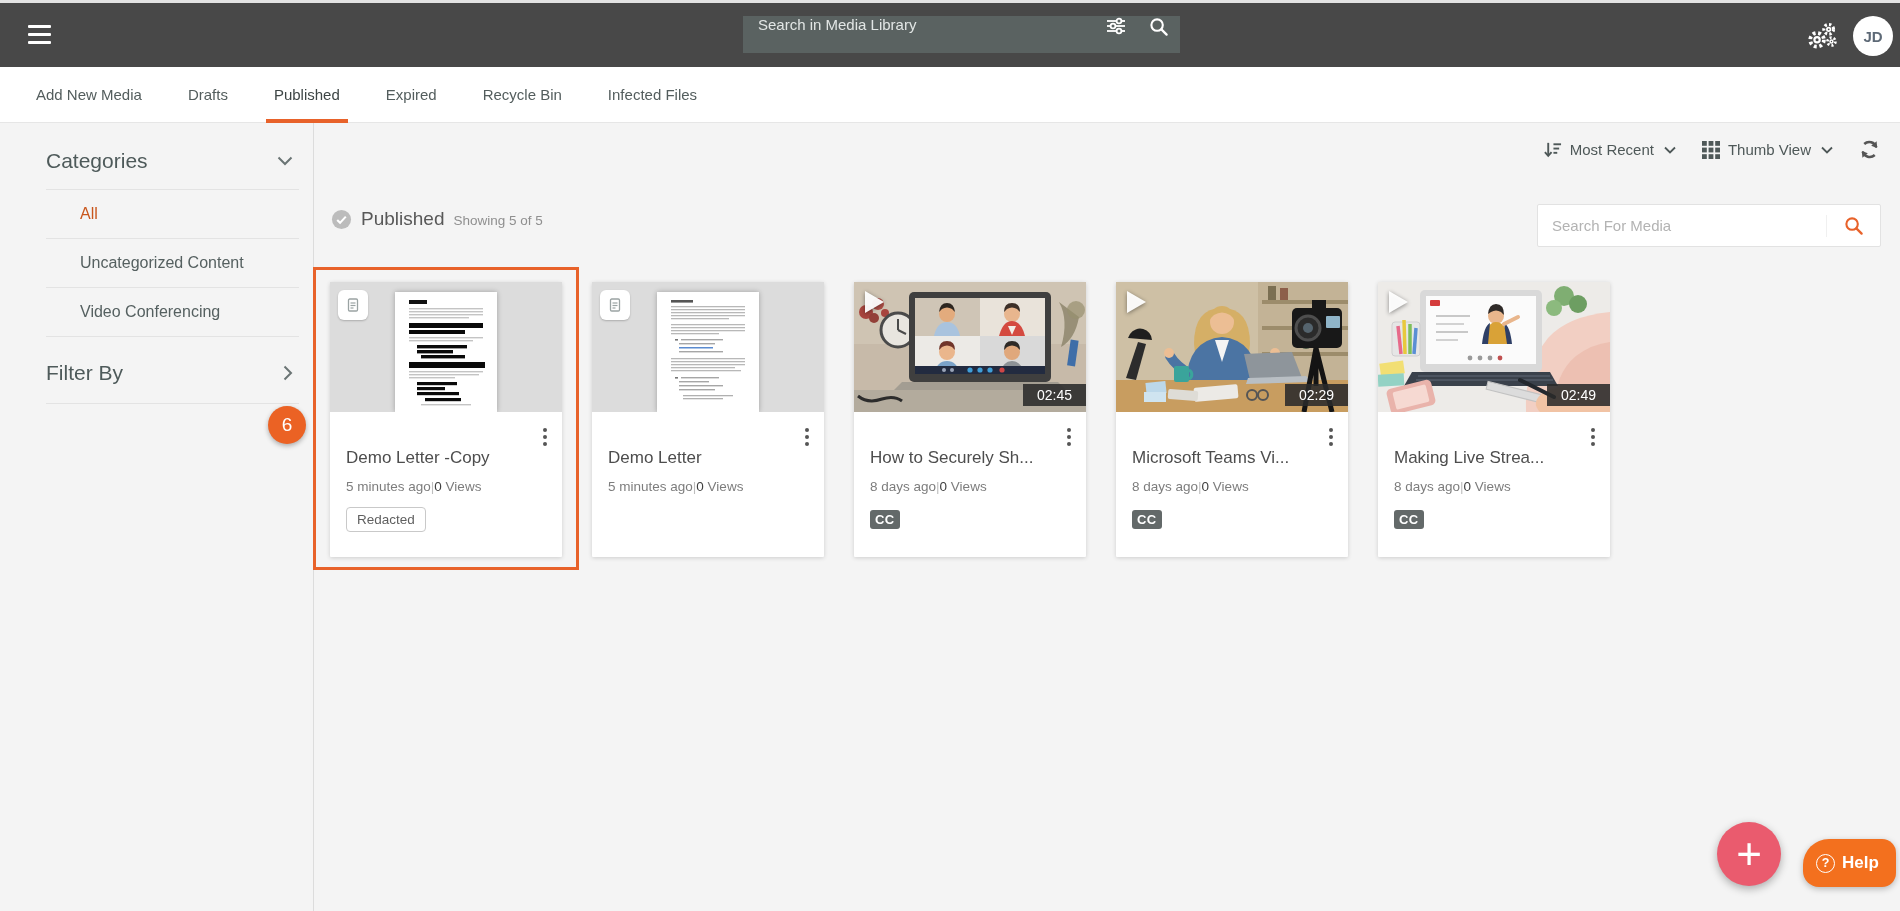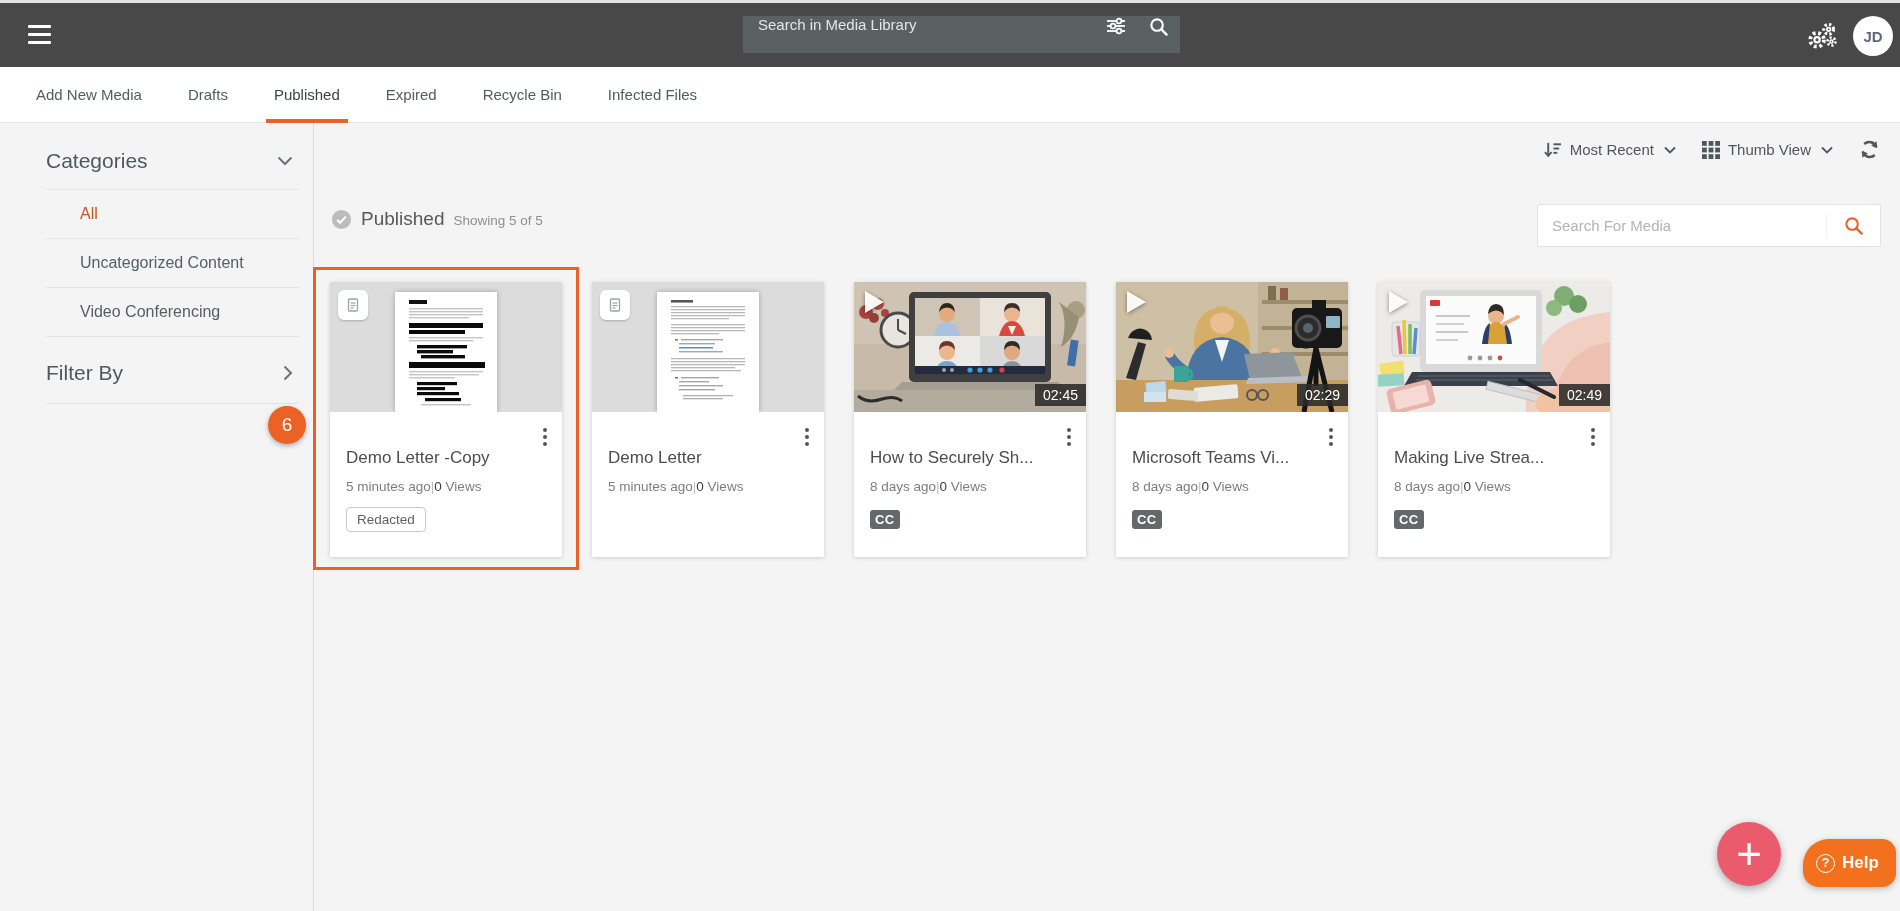--- a/index.html
+++ b/index.html
@@ -61,21 +61,21 @@
 
   
   .cards{position:absolute;top:282px;left:330px;display:flex;gap:30px;align-items:flex-start;}
   .card{width:232px;background:#fff;box-shadow:0 1px 4px rgba(0,0,0,.16);border-radius:1px;}
   .sel-wrap{border:3px solid #e8622a;padding:12px 14px 10px;margin:-15px -17px 0 -17px;}
   .thumb{position:relative;height:130px;background:#dcdcdc;overflow:hidden;}
   .thumb .scene{width:100%;height:100%;}
   .docpage{position:absolute;top:10px;left:50%;margin-left:-51px;width:102px;height:120px;background:#fff;box-shadow:0 0 5px rgba(0,0,0,.28);}
   .doc-badge{position:absolute;top:8px;left:8px;width:30px;height:30px;background:#fff;border-radius:6px;box-shadow:0 1px 2px rgba(0,0,0,.22);display:flex;align-items:center;justify-content:center;}
   .play{position:absolute;top:9px;left:11px;width:0;height:0;border-left:19px solid rgba(255,255,255,.95);border-top:11px solid transparent;border-bottom:11px solid transparent;filter:drop-shadow(0 1px 2px rgba(0,0,0,.45));}
-  .duration{position:absolute;right:0;bottom:6px;background:rgba(42,42,42,.88);color:#fff;font-size:14px;padding:3px 8px;}
+  .duration{position:absolute;right:0;bottom:6px;background:rgba(42,42,42,.88);color:#fff;font-size:14px;padding:3px 14px;}
   .card-body{position:relative;height:145px;box-sizing:border-box;padding:14px 16px 0;}
   .card-title{font-size:17px;font-weight:normal;color:#4d4d4d;width:176px;white-space:nowrap;overflow:hidden;margin-top:22px;}
   .kebab{position:absolute;right:9px;top:13px;padding:3px 6px;}
   .card-meta{margin-top:11px;font-size:13.5px;color:#7d7d7d;display:flex;align-items:center;gap:0;}
   .card-meta .sep{color:#bdbdbd;}
   .views-count{color:#3f3f3f;}
   .chip{display:inline-block;margin-top:13px;border:1px solid #c9c9c9;border-radius:4px;padding:4px 10px;font-size:13.5px;color:#5f5f5f;background:#fff;}
   .cc-badge{display:inline-block;margin-top:16px;background:#636969;color:#fff;font-size:13px;font-weight:bold;letter-spacing:.4px;padding:2px 5px;border-radius:3px;}
 
   

